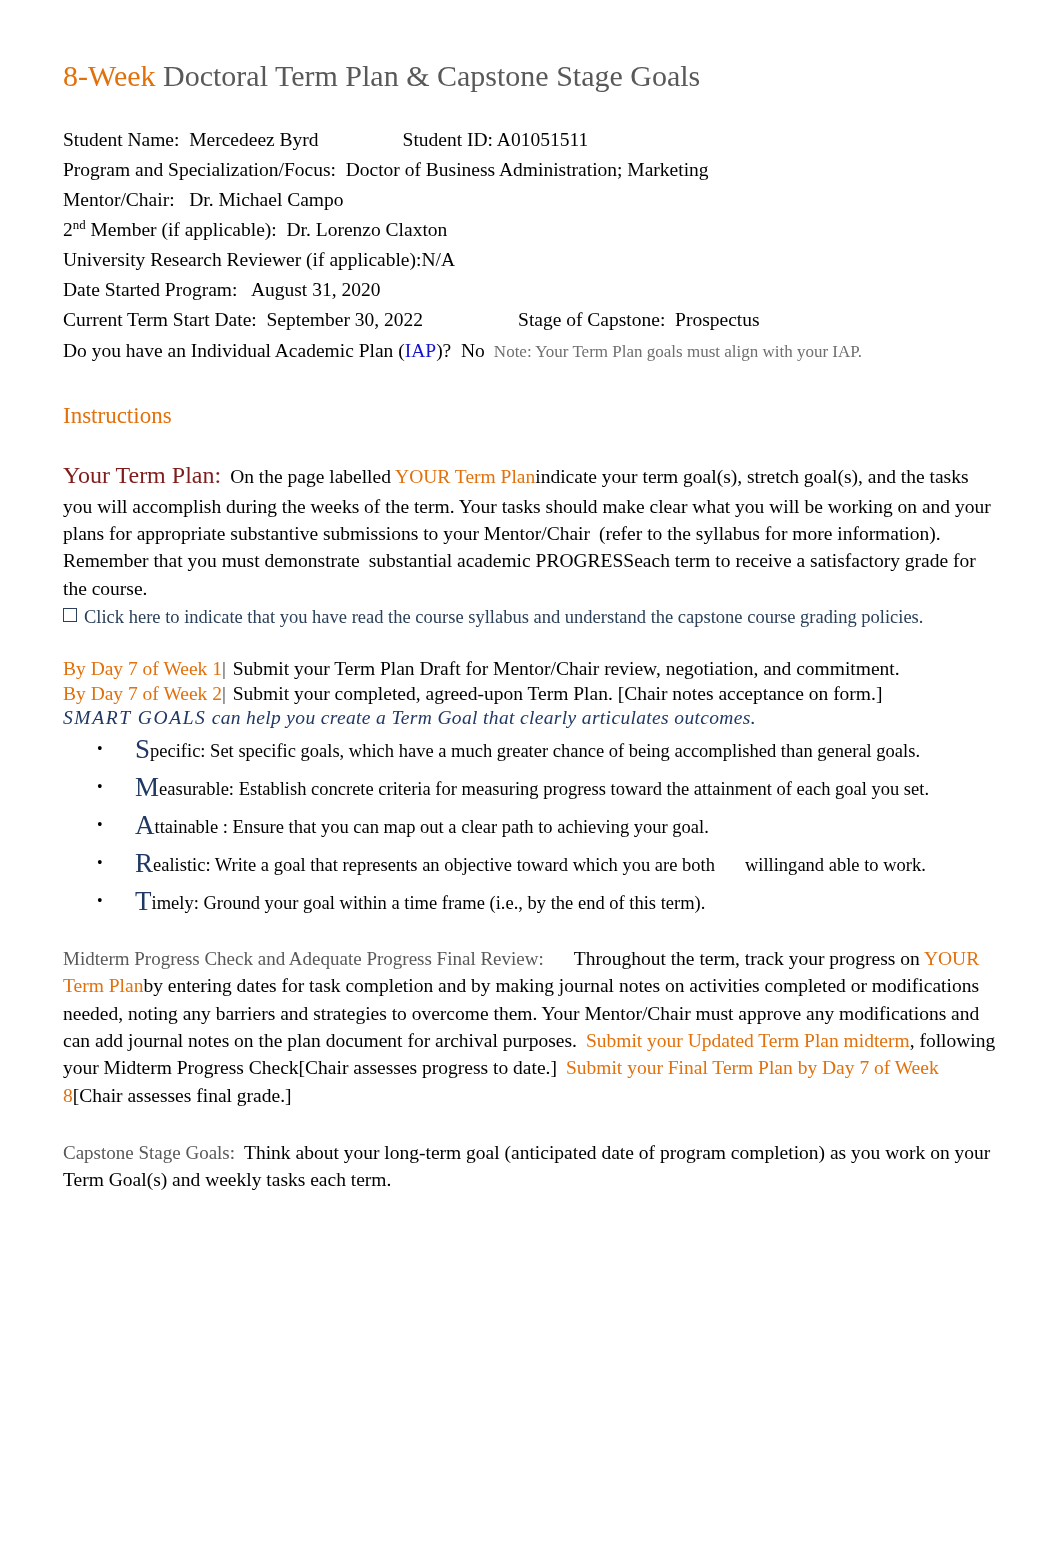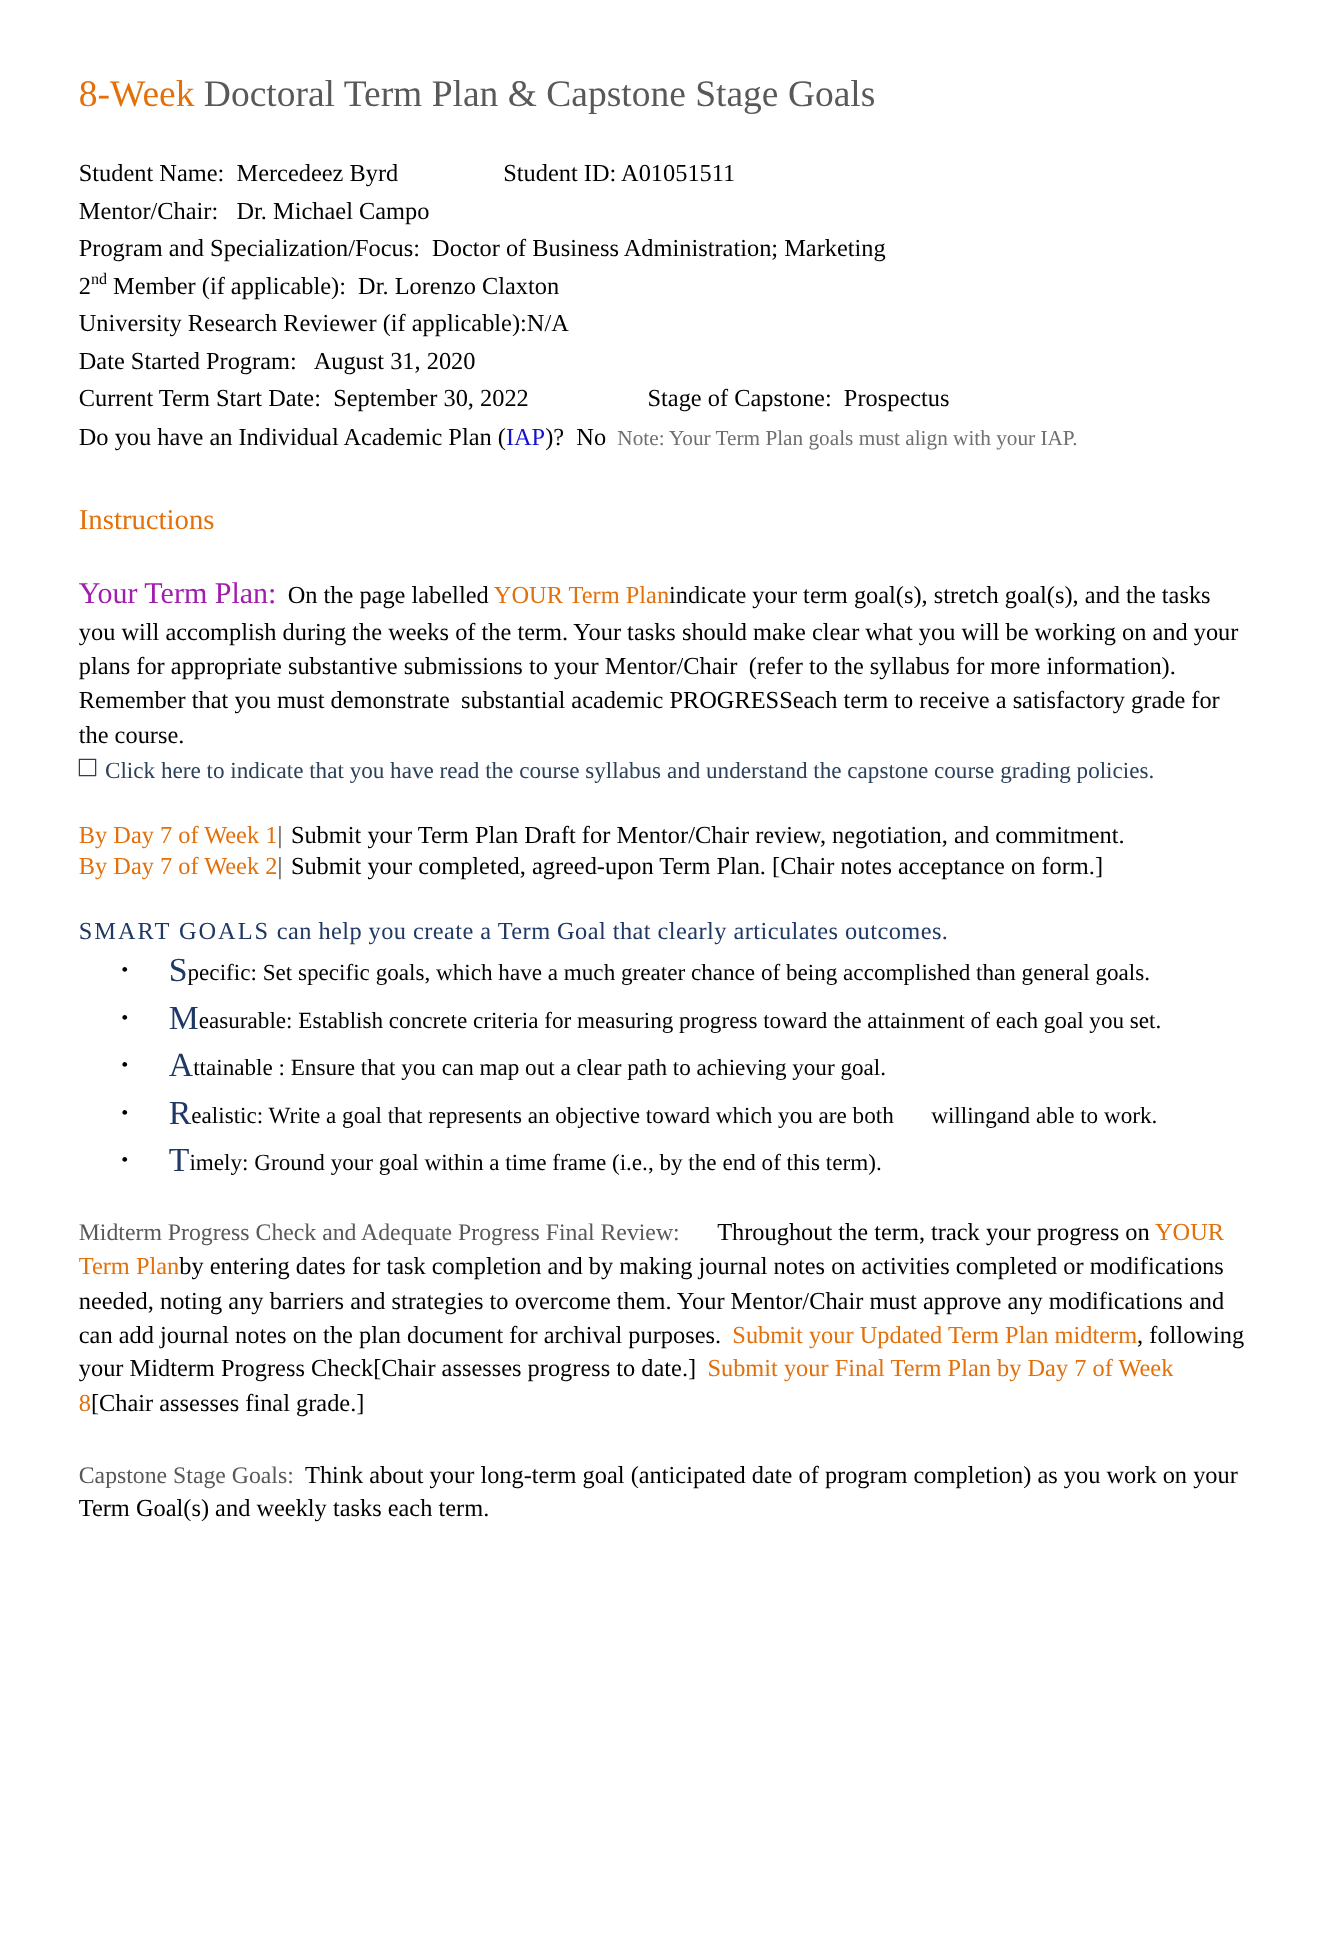--- a/index.html
+++ b/index.html
@@ -80,21 +80,21 @@
 
   
   .para {
     font-size: 19.5px;
     line-height: 1.40;
     margin: 30px 0 0 0;
     text-align: left;
   }
   .lead {
     font-size: 24px;
-    color: #a21caf;
+    color: #7f1d1d;
   }
   .orange {
     color: #E2700B;
   }
   .gray-head {
     font-size: 19px;
     color: #595959;
   }
 
   .checkbox-line {
@@ -120,21 +120,21 @@
   .byday-line { white-space: nowrap; }
   .bar-sep {
     color: #3a3a3a;
     padding: 0 2px 0 0;
   }
 
   .smart-title {
     color: #1F3864;
     font-size: 19.5px;
     letter-spacing: 0.35px;
-    margin-top: 28px;
+    font-style: italic;
   }
   .smart-title .smart-word {
     letter-spacing: 1.6px;
   }
   ul.smart-list {
     list-style: none;
     margin: 10px 0 0 0;
     padding: 0;
   }
   ul.smart-list li {
@@ -166,23 +166,23 @@
 
 <div class="page">
   <div class="content">
 
     <h1 class="doc-title"><span class="accent">8-Week</span><span> Doctoral Term Plan &amp; Capstone Stage Goals</span></h1>
 
     <div class="info-block">
       <div class="info-row"><span>Student Name:  Mercedeez Byrd</span><span class="gap-a"></span><span>Student ID: A01051511</span></div>
 
 
+      <div class="info-row"><span>Program and Specialization/Focus:  Doctor of Business Administration; Marketing</span></div>
+
       <div class="info-row"><span>Mentor/Chair:   Dr. Michael Campo</span></div>
-
-      <div class="info-row"><span>Program and Specialization/Focus:  Doctor of Business Administration; Marketing</span></div>
 
       <div class="info-row"><span>2</span><sup class="ord">nd</sup><span> Member (if applicable):  Dr. Lorenzo Claxton</span></div>
 
       <div class="info-row"><span>University Research Reviewer (if applicable):N/A</span></div>
 
       <div class="info-row"><span>Date Started Program:   August 31, 2020</span></div>
 
       <div class="info-row"><span>Current Term Start Date:  September 30, 2022</span><span class="gap-c"></span><span>Stage of Capstone:  Prospectus</span></div>
 
       <div class="info-row"><span>Do you have an Individual Academic Plan (</span><span class="link-blue">IAP</span><span>)?  No</span><span class="tight-space"></span><span class="note-gray">Note: Your Term Plan goals must align with your IAP.</span></div>

